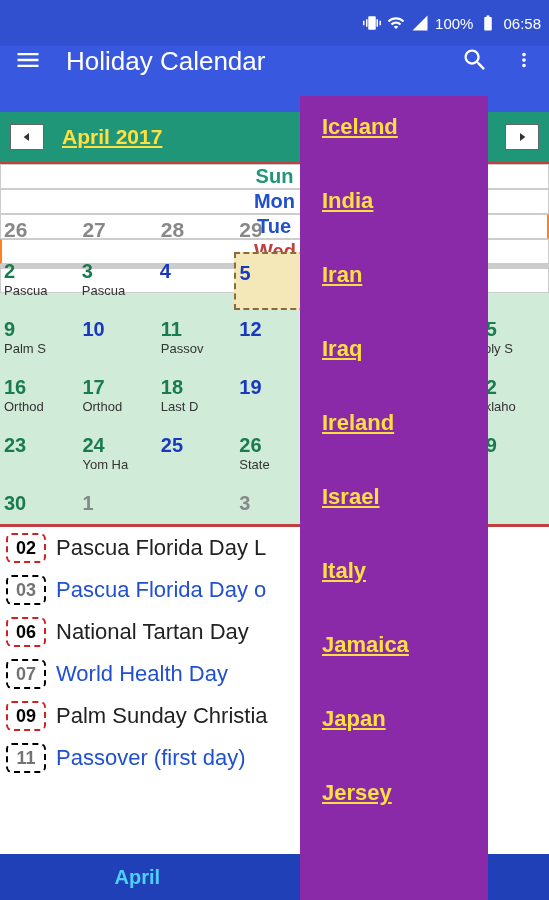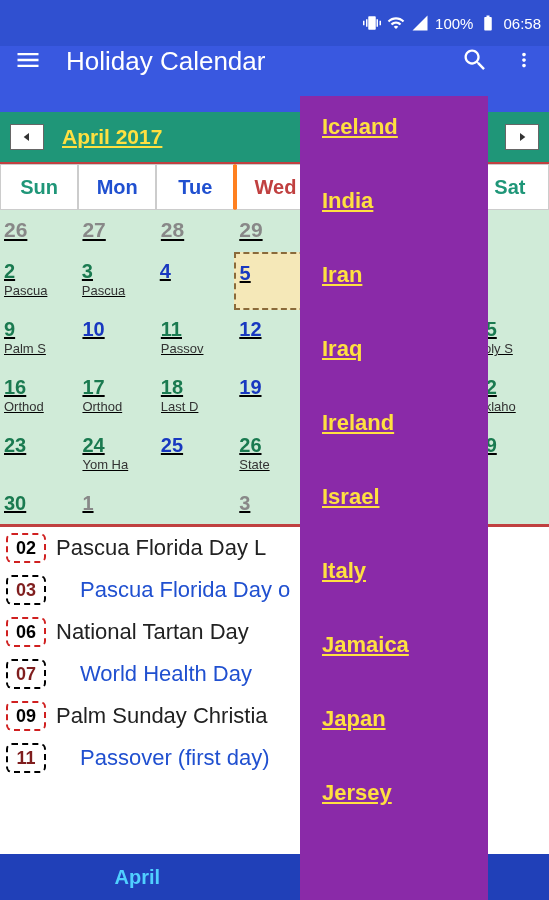--- a/index.html
+++ b/index.html
@@ -9,46 +9,46 @@
 .status-bar svg { width: 18px; height: 18px; fill: #fff; }
 
 .app-bar { height: 66px; background: #3958e0; display: flex; padding: 0 14px; gap: 24px; color: #fff; }
 .app-bar .title { font-size: 26px; font-weight: 500; flex: 1; }
 .app-bar svg { width: 28px; height: 28px; fill: #fff; }
 
 .month-nav { height: 52px; background: #1f9678; display: flex; align-items: center; padding: 0 10px; border-bottom: 2px solid #c04040; }
 .month-nav .label { color: #ffe040; font-size: 21px; font-weight: bold; text-decoration: underline; margin-left: 18px; flex: 1; }
 .arrow { width: 34px; height: 26px; background: #fff; border: 1px solid #666; display: flex; align-items: center; justify-content: center; }
 
-.cal-header { display: flex; height: 46px; }
+.cal-header { display: flex; height: 46px; flex-direction: column; }
 .cal-header div { flex: 1; display: flex; align-items: center; justify-content: center; font-size: 20px; font-weight: bold; border: 1px solid #ccc; background: #fff; }
 .cal-header .sun { color: #1f9678; }
 .cal-header .mon { color: #2050d0; }
 .cal-header .tue { color: #2050d0; border-right: 2px solid #ff8020; }
 .cal-header .wed { color: #c04040; border-left: 2px solid #ff8020; }
 .cal-header .sat { color: #1f9678; }
 
 .cal-grid { background: #d0ebd8; border-bottom: 3px solid #c04040; }
 .cal-row { display: flex; height: 58px; }
-.cal-cell { flex: 1; padding: 8px 4px; position: relative; text-decoration: underline; }
+.cal-cell { flex: 1; padding: 8px 4px; position: relative; }
 .cal-cell .num { font-size: 20px; font-weight: bold; }
 .cal-cell .evt { font-size: 13px; color: #333; white-space: nowrap; overflow: hidden; }
 .cal-cell.faded .num { color: #888; }
 .cal-cell.green .num { color: #1a7a50; }
 .cal-cell.blue .num { color: #1838c0; }
 .cal-cell.today { background: #f5e8b8; border: 2px dashed #8a6a3a; }
 .first-row { height: 42px; }
 .first-row .num { color: #888; font-size: 21px; }
 
 .events { background: #fff; }
 .event-row { display: flex; align-items: center; height: 42px; padding: 0 6px; font-size: 22px; }
 .event-row .badge { width: 40px; height: 30px; border: 2px dashed; border-radius: 6px; display: flex; align-items: center; justify-content: center; font-weight: bold; font-size: 18px; margin-right: 10px; }
 .event-row .badge.red { border-color: #d02020; color: #000; }
-.event-row .badge.black { border-color: #000; color: #7f1d1d; }
-.event-row .txt.blue { color: #2050d0; margin-left: 24px; }
+.event-row .badge.black { border-color: #000; color: #737373; }
+.event-row .txt.blue { color: #2050d0; }
 .event-row .txt { color: #222; white-space: nowrap; }
 
 .bottom-bar { position: absolute; bottom: 0; left: 0; right: 0; height: 46px; background: #2040b8; display: flex; align-items: center; color: #fff; font-size: 20px; font-weight: bold; }
 .bottom-bar div:first-child { flex: 1; text-align: center; color: #50d0ff; }
 .bottom-bar div:last-child { flex: 1; text-align: center; color: #fff; }
 
 .dropdown { position: absolute; top: 96px; left: 300px; width: 188px; bottom: 0; background: #8a2aa8; padding: 18px 22px; }
 .dropdown div { color: #ffe040; font-size: 22px; font-weight: bold; text-decoration: underline; margin-bottom: 48px; }
 </style>
 </head>

